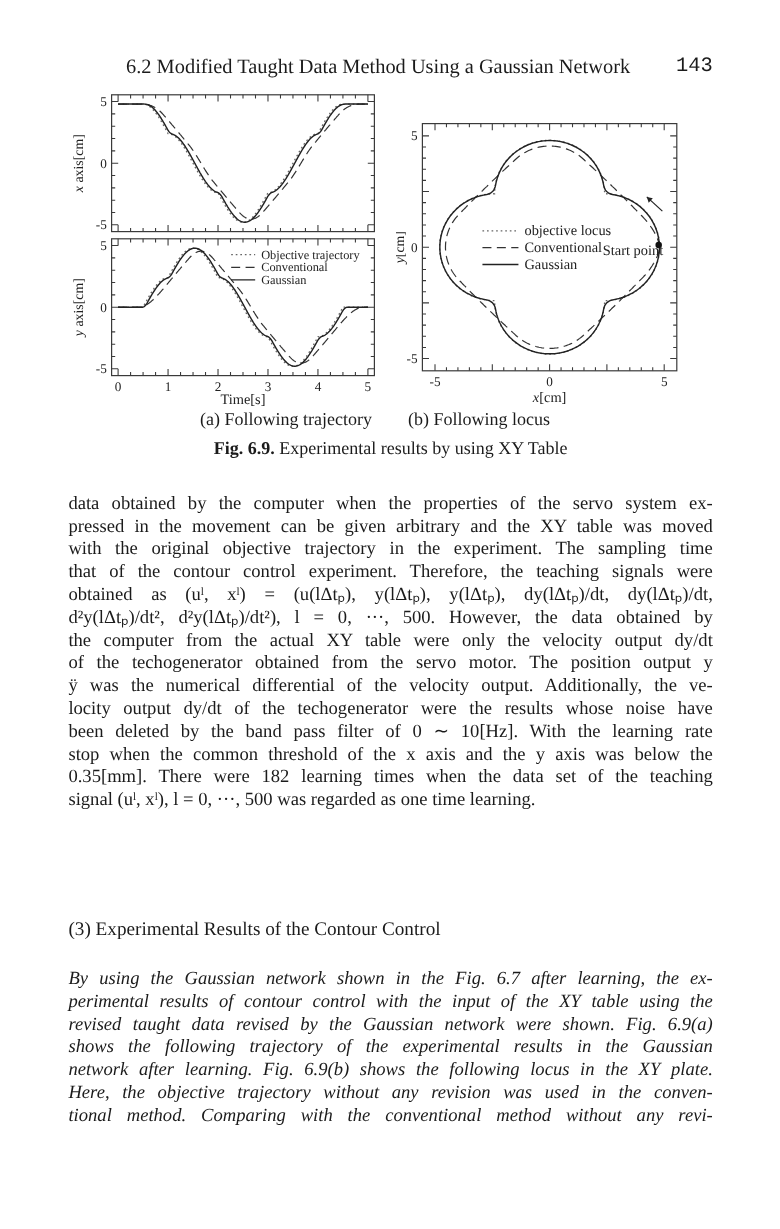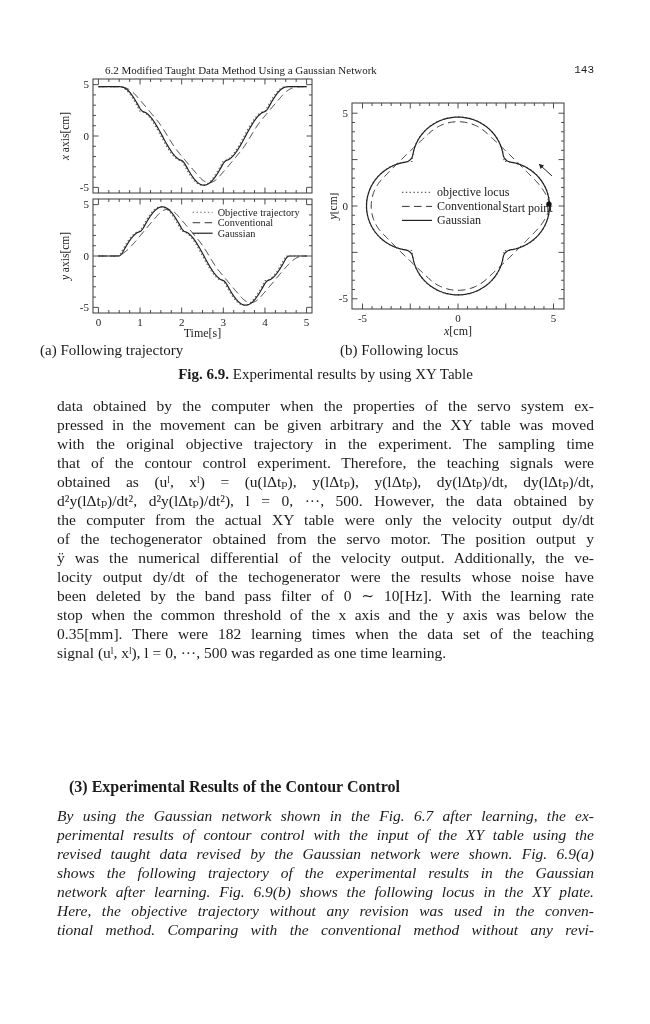--- a/index.html
+++ b/index.html
@@ -1,37 +1,37 @@
 <!DOCTYPE html>
 <html><head>
 <meta charset="utf-8">
 <style>
   html,body{margin:0;padding:0;}
   body{width:650px;height:1024px;background:#ffffff;position:relative;
        font-family:"Liberation Serif","DejaVu Serif","DejaVu Sans",serif;color:#1b1b1b;}
   .page{position:absolute;inset:0;}
-  .running-header{position:absolute;left:57px;top:64px;width:537px;height:20px;font-size:11px;}
+  .running-header{position:absolute;left:57px;top:46px;width:537px;height:20px;font-size:17px;}
   .running-header .htitle{position:absolute;left:48px;top:0;}
   .running-header .pagenum{position:absolute;right:0;top:0;font-family:Liberation Mono, monospace;}
   .chart{position:absolute;}
   #chartA{left:57px;top:76px;}
   #chartB{left:57px;top:196px;}
   #chartC{left:330px;top:99px;}
   .subcap{position:absolute;top:342px;font-size:15px;}
-  .subcap.a{left:40px;width:270px;text-align:left;}
+  .subcap.a{left:40px;width:270px;text-align:right;}
   .subcap.b{left:340px;width:222px;text-align:left;}
   .figcap{position:absolute;top:366px;left:57px;width:537px;text-align:center;font-size:15px;}
   .figcap b{font-weight:bold;}
   .para{position:absolute;left:57px;width:537px;}
-  #para1{top:396px;}
+  #para1{top:410px;font-family:Liberation Serif, serif;}
   #para2{top:806px;font-style:italic;}
   .para div{font-size:15.5px;line-height:19px;text-align:justify;text-align-last:justify;}
   .endshort div:last-child{text-align-last:left;}
-  .section-heading{position:absolute;left:57px;top:766px;width:537px;margin:12px;
-       font-size:16px;font-weight:bold;}
+  .section-heading{position:absolute;left:57px;top:766px;width:537px;margin:0;
+       font-size:16px;font-weight:normal;}
   svg text{fill:#222;}
 </style>
 </head>
 <body>
 
 <div class="page">
 
   <div class="running-header">
     <span class="htitle">6.2 Modified Taught Data Method Using a Gaussian Network</span>
     <span class="pagenum">143</span>

